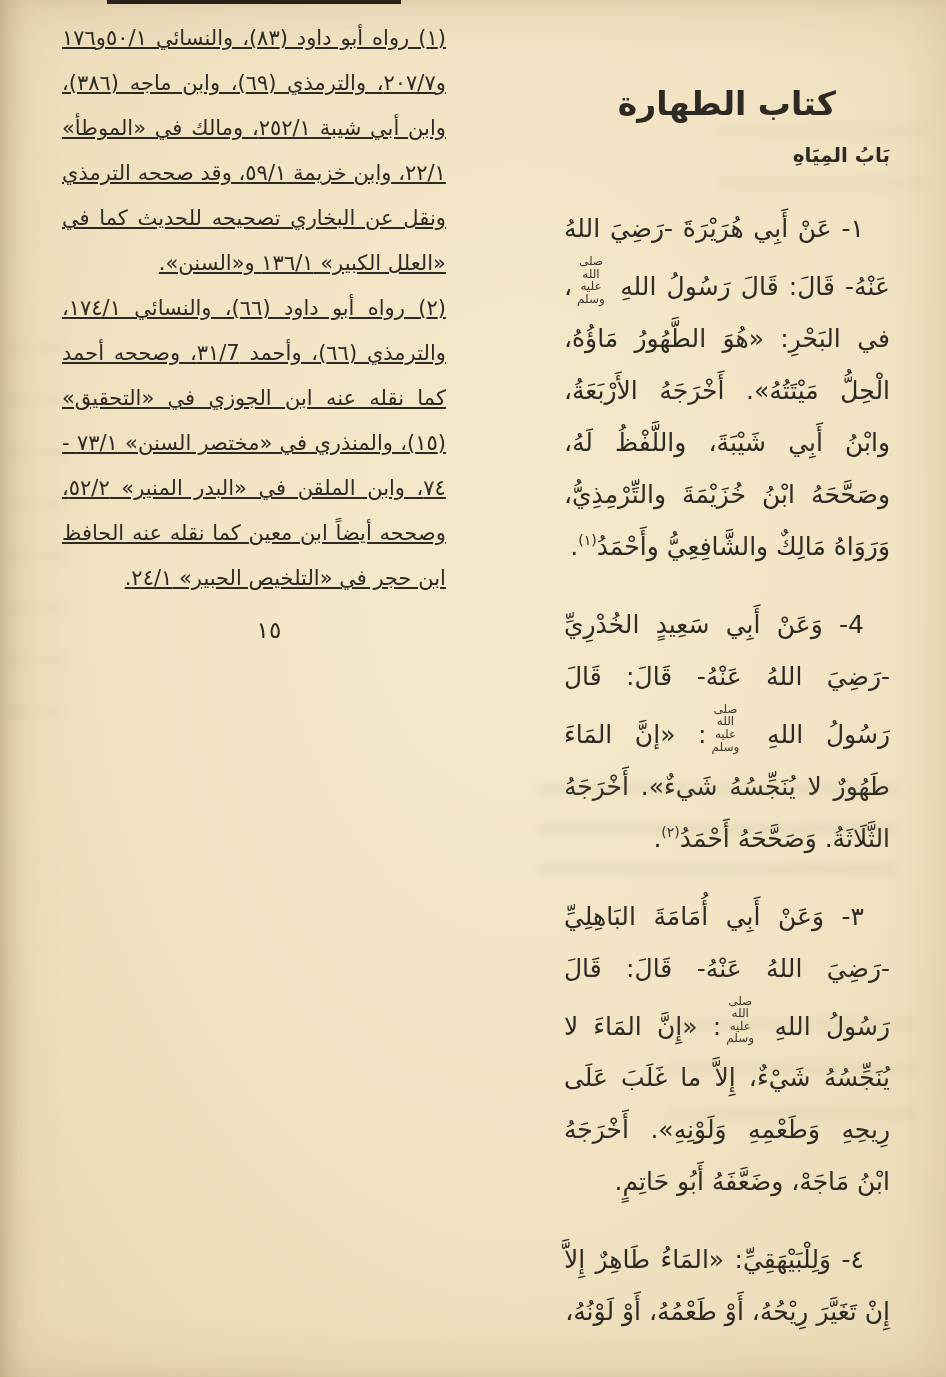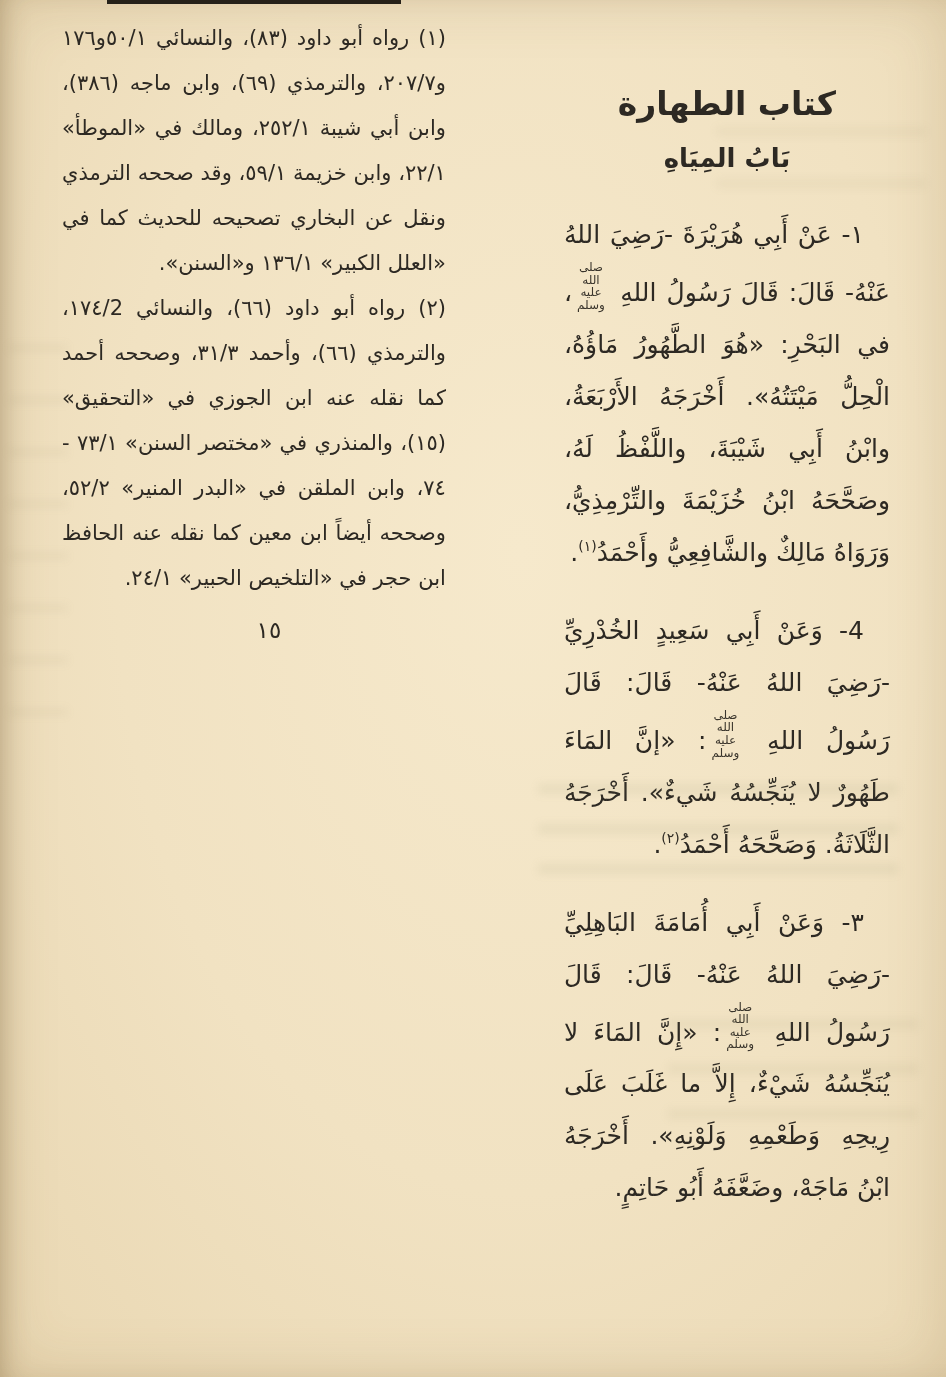--- a/index.html
+++ b/index.html
@@ -11,37 +11,37 @@
     background-image:radial-gradient(ellipse at 55% 40%, #f6e9cc 0%, #f1e2c2 55%, #e9d7b2 100%);
     box-shadow:inset 0 0 60px rgba(120,90,40,.18), inset 18px 0 28px -18px rgba(90,65,30,.35);
     color:#2d2923;
     font-family:"DejaVu Sans", sans-serif;
     direction:rtl;
     display:flex;flex-direction:row;
     overflow:hidden;
   }
   .content{padding:0 56px 0 62px;}
   .kitab-title{margin:84px 0 0;text-align:center;font-size:33px;font-weight:bold;letter-spacing:1px;}
-  .bab-title{margin:20px 0 0;text-align:center;font-size:26px;font-weight:bold;}
+  .bab-title{margin:20px 0 0;font-size:20px;font-weight:bold;}
   .body-para{
     font-size:25px;line-height:52px;
     text-align:justify;
     margin:26px 0 0;
     text-indent:26px;
   }
   .body-para.first{margin-top:36px;}
   .saw-mark{
     display:inline-block;width:38px;
     font-size:12px;line-height:1.05;
     text-align:center;vertical-align:-8px;
     text-indent:0;color:#3a352c;
   }
   .fn-ref{font-size:14px;line-height:0;vertical-align:10px;letter-spacing:0;}
   .spacer{flex:1;}
-  .fn-section{padding:0 56px 0 62px;}
+  .fn-section{padding:0 56px 0 62px;text-decoration:underline;}
   .fn-rule{width:294px;height:3px;background:#262119;margin:0 45px 12px auto;border-bottom:1px solid rgba(38,33,25,.35);}
   .footnote{font-size:21px;line-height:45px;text-align:justify;margin:0;}
   .page-number{margin:16px 0 0;padding-bottom:64px;text-align:center;font-size:23px;}
   .page-number .num{display:inline-block;transform:translateX(15px);}
   
   .ghost{position:absolute;pointer-events:none;opacity:.5;filter:blur(4px);}
   .g1{top:768px;right:48px;width:360px;height:120px;
       background:repeating-linear-gradient(0deg, transparent 0 14px, rgba(140,140,100,.22) 14px 24px, transparent 24px 40px);}
   .g2{top:985px;right:28px;width:250px;height:150px;
       background:repeating-linear-gradient(0deg, transparent 0 16px, rgba(150,145,105,.20) 16px 26px, transparent 26px 45px);}
@@ -65,25 +65,26 @@
     <h1 class="kitab-title">كتاب الطهارة</h1>
 
     <h2 class="bab-title">بَابُ المِيَاهِ</h2>
 
     <p class="body-para first"><span>١- عَنْ أَبِي هُرَيْرَةَ -رَضِيَ اللهُ عَنْهُ- قَالَ: قَالَ رَسُولُ اللهِ </span><span class="saw-mark">صلى الله عليه وسلم</span><span>، في البَحْرِ: «هُوَ الطَّهُورُ مَاؤُهُ، الْحِلُّ مَيْتَتُهُ». أَخْرَجَهُ الأَرْبَعَةُ، وابْنُ أَبِي شَيْبَةَ، واللَّفْظُ لَهُ، وصَحَّحَهُ ابْنُ خُزَيْمَةَ والتِّرْمِذِيُّ، وَرَوَاهُ مَالِكٌ والشَّافِعِيُّ وأَحْمَدُ</span><sup class="fn-ref">(١)</sup><span>.</span></p>
 
     <p class="body-para"><span>4- وَعَنْ أَبِي سَعِيدٍ الخُدْرِيِّ -رَضِيَ اللهُ عَنْهُ- قَالَ: قَالَ رَسُولُ اللهِ </span><span class="saw-mark">صلى الله عليه وسلم</span><span>: «إنَّ المَاءَ طَهُورٌ لا يُنَجِّسُهُ شَيءٌ». أَخْرَجَهُ الثَّلَاثَةُ. وَصَحَّحَهُ أَحْمَدُ</span><sup class="fn-ref">(٢)</sup><span>.</span></p>
 
     <p class="body-para"><span>٣- وَعَنْ أَبِي أُمَامَةَ البَاهِلِيِّ -رَضِيَ اللهُ عَنْهُ- قَالَ: قَالَ رَسُولُ اللهِ </span><span class="saw-mark">صلى الله عليه وسلم</span><span>: «إِنَّ المَاءَ لا يُنَجِّسُهُ شَيْءٌ، إِلاَّ ما غَلَبَ عَلَى رِيحِهِ وَطَعْمِهِ وَلَوْنِهِ». أَخْرَجَهُ ابْنُ مَاجَهْ، وضَعَّفَهُ أَبُو حَاتِمٍ.</span></p>
 
+    <p class="body-para"><span>٤- وَلِلْبَيْهَقِيِّ: «المَاءُ طَاهِرٌ إِلاَّ إِنْ تَغَيَّرَ رِيْحُهُ، أَوْ طَعْمُهُ، أَوْ لَوْنُهُ،</span></p>
 
   </div>
 
   <div class="spacer"></div>
 
   <div class="fn-section">
     <div class="fn-rule"></div>
     <p class="footnote">(١) رواه أبو داود (٨٣)، والنسائي ٥٠/١و١٧٦ و٢٠٧/٧، والترمذي (٦٩)، وابن ماجه (٣٨٦)، وابن أبي شيبة ٢٥٢/١، ومالك في «الموطأ» ٢٢/١، وابن خزيمة ٥٩/١، وقد صححه الترمذي ونقل عن البخاري تصحيحه للحديث كما في «العلل الكبير» ١٣٦/١ و«السنن».</p>
-    <p class="footnote">(٢) رواه أبو داود (٦٦)، والنسائي ١٧٤/2، والترمذي (٦٦)، وأحمد ٣١/٣، وصححه أحمد كما نقله عنه ابن الجوزي في «التحقيق» (١٥)، والمنذري في «مختصر السنن» ٧٣/١ - ٧٤، وابن الملقن في «البدر المنير» ٥٢/٢، وصححه أيضاً ابن معين كما نقله عنه الحافظ ابن حجر في «التلخيص الحبير» ٢٤/١.</p>
+    <p class="footnote">(٢) رواه أبو داود (٦٦)، والنسائي ١٧٤/١، والترمذي (٦٦)، وأحمد ٣١/7، وصححه أحمد كما نقله عنه ابن الجوزي في «التحقيق» (١٥)، والمنذري في «مختصر السنن» ٧٣/١ - ٧٤، وابن الملقن في «البدر المنير» ٥٢/٢، وصححه أيضاً ابن معين كما نقله عنه الحافظ ابن حجر في «التلخيص الحبير» ٢٤/١.</p>
     <div class="page-number"><span class="num">١٥</span></div>
   </div>
 
 </div>
 
 </body></html>

